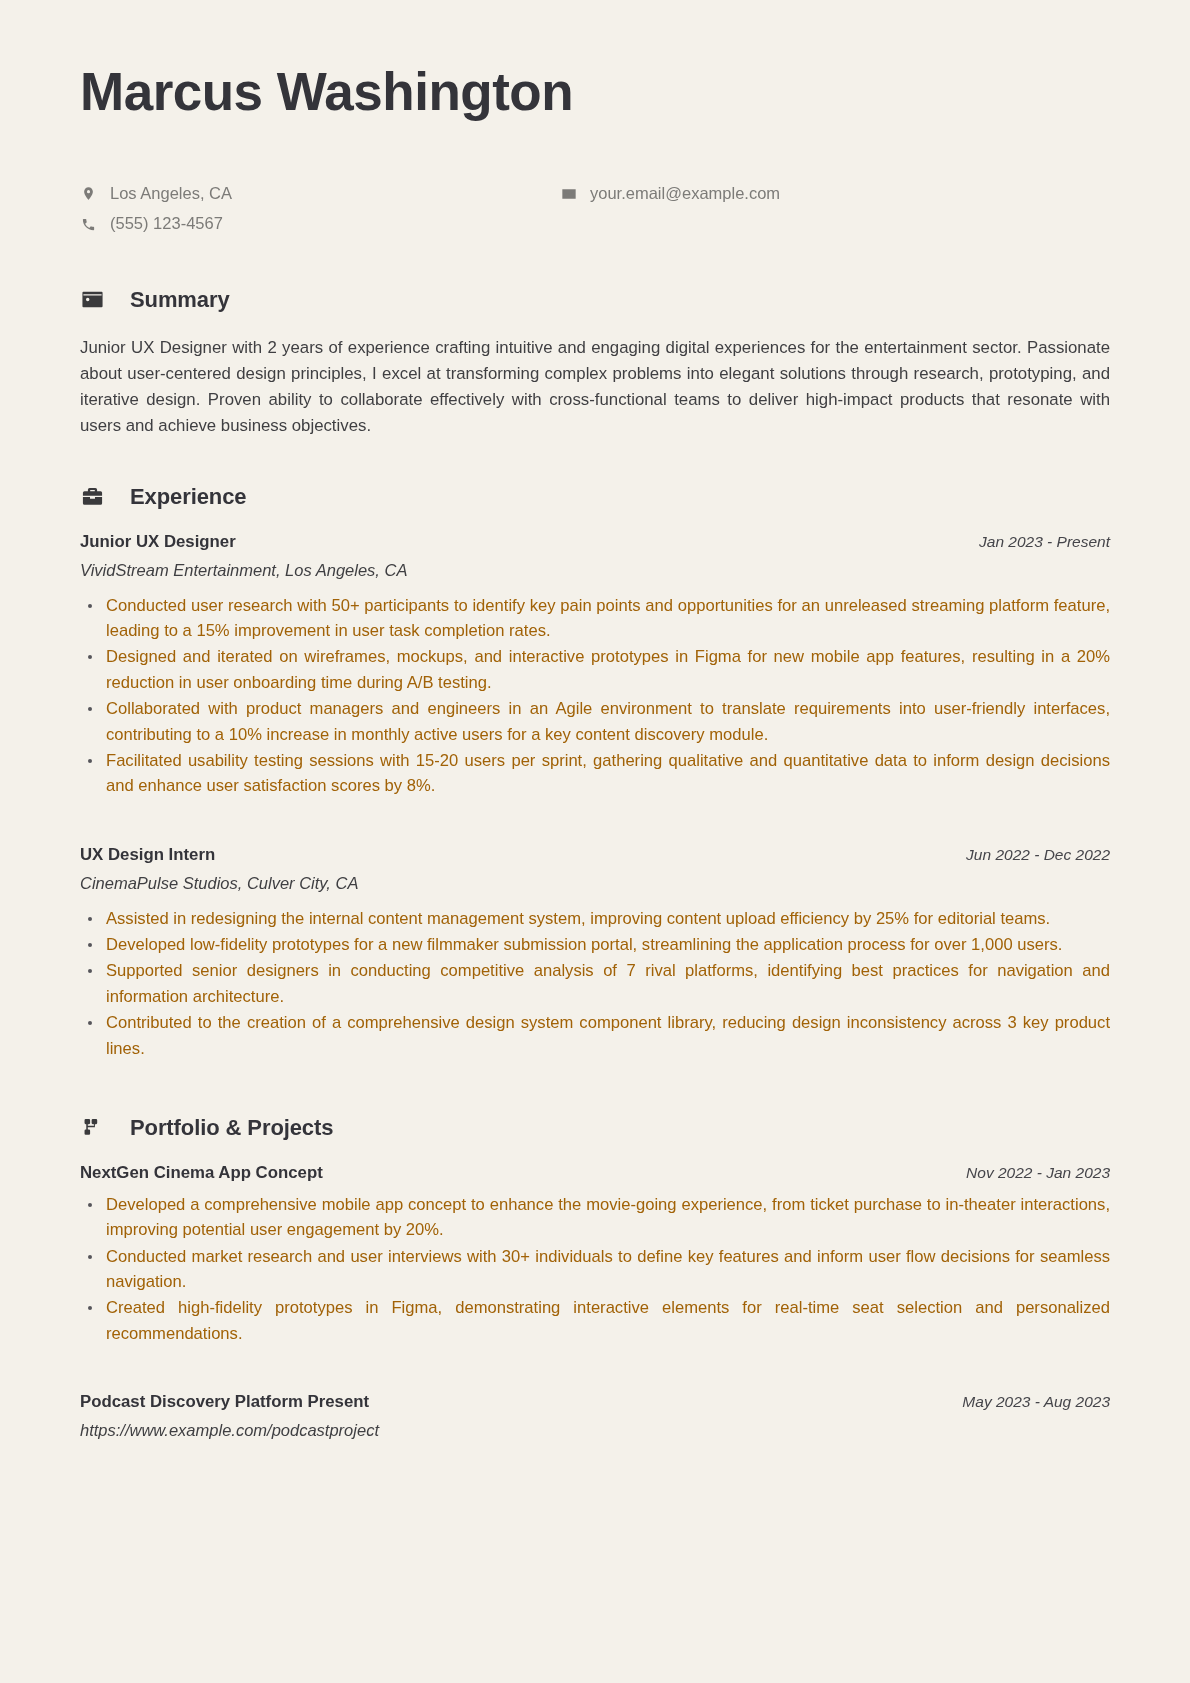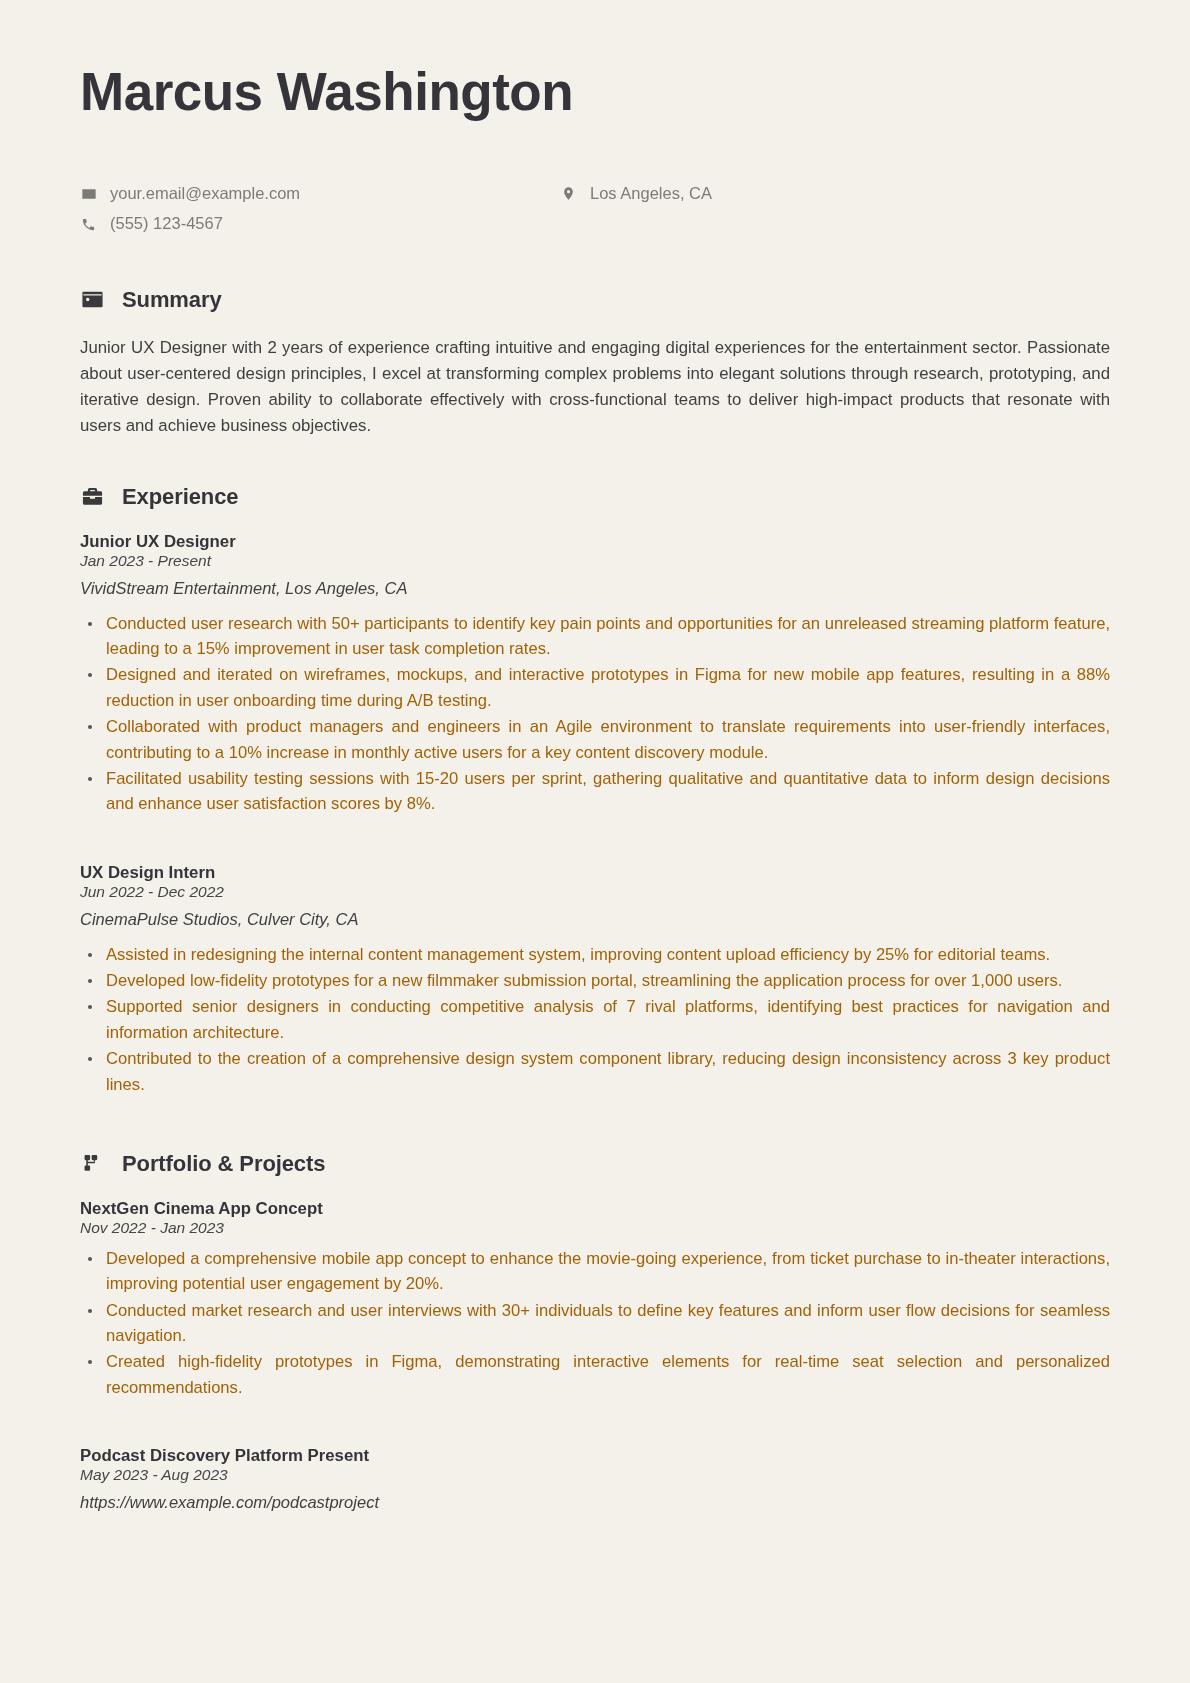--- a/index.html
+++ b/index.html
@@ -58,21 +58,21 @@
     justify-content: center;
     color: #7c7b78;
   }
   .contact-item .ico svg { display: block; fill: currentColor; }
 
   
   .section { margin-bottom: 6px; }
   .section-head {
     display: flex;
     align-items: center;
-    gap: 17px;
+    gap: 25px;
     margin-bottom: 22px;
   }
   .section-head .ico {
     width: 25px;
     height: 25px;
     flex: 0 0 25px;
     display: flex;
     align-items: center;
     justify-content: center;
     color: #3a3a3c;
@@ -95,21 +95,20 @@
     margin-bottom: 44px;
   }
 
   
   .entry { margin-bottom: 20px; }
   .entry-head {
     display: flex;
     justify-content: space-between;
     align-items: baseline;
     margin-bottom: 9px;
-    flex-direction: column;
   }
   .entry-title {
     font-size: 16.8px;
     font-weight: 700;
     color: #34343a;
   }
   .entry-date {
     font-size: 15.5px;
     font-style: italic;
     color: #45454a;
@@ -161,40 +160,40 @@
 <body>
 
 <div class="page">
 
   <div class="name">Marcus Washington</div>
 
   <div class="contact-grid">
 
     <div class="contact-item">
       <span class="ico">
+        <svg viewBox="0 0 24 24" width="15" height="15">
+            <path d="M12 2C8.13 2 5 5.13 5 9c0 5.25 7 13 7 13s7-7.75 7-13c0-3.87-3.13-7-7-7zm0 9.5a2.5 2.5 0 110-5 2.5 2.5 0 010 5z"></path>
+          </svg>
+      </span>
+      <span>Los Angeles, CA</span>
+    </div>
+
+    <div class="contact-item">
+      <span class="ico">
         <svg viewBox="0 0 24 24" width="16" height="16">
             <path d="M2 5h20v14H2V5zm10 7.2L3.4 6.4h17.2L12 12.2zM3.2 17.6V8.1l8.8 5.9 8.8-5.9v9.5H3.2z"></path>
             <path d="M2.8 6.2h18.4L12 12.6 2.8 6.2z"></path>
           </svg>
       </span>
       <span>your.email@example.com</span>
     </div>
 
     <div class="contact-item">
       <span class="ico">
         <svg viewBox="0 0 24 24" width="15" height="15">
-            <path d="M12 2C8.13 2 5 5.13 5 9c0 5.25 7 13 7 13s7-7.75 7-13c0-3.87-3.13-7-7-7zm0 9.5a2.5 2.5 0 110-5 2.5 2.5 0 010 5z"></path>
-          </svg>
-      </span>
-      <span>Los Angeles, CA</span>
-    </div>
-
-    <div class="contact-item">
-      <span class="ico">
-        <svg viewBox="0 0 24 24" width="15" height="15">
             <path d="M6.6 10.8c1.4 2.8 3.8 5.2 6.6 6.6l2.2-2.2c.3-.3.7-.4 1-.2 1.2.4 2.4.6 3.6.6.6 0 1 .4 1 1V20c0 .6-.4 1-1 1C10.6 21 3 13.4 3 4c0-.6.4-1 1-1h3.5c.6 0 1 .4 1 1 0 1.3.2 2.5.6 3.6.1.4 0 .7-.2 1l-2.3 2.2z"></path>
           </svg>
       </span>
       <span>(555) 123-4567</span>
     </div>
 
   </div>
 
   <div class="section">
     <div class="section-head">
@@ -219,21 +218,21 @@
     </div>
 
     <div class="entry">
       <div class="entry-head">
         <span class="entry-title">Junior UX Designer</span>
         <span class="entry-date">Jan 2023 - Present</span>
       </div>
       <div class="entry-sub">VividStream Entertainment, Los Angeles, CA</div>
       <ul class="bullets">
         <li>Conducted user research with 50+ participants to identify key pain points and opportunities for an unreleased streaming platform feature, leading to a 15% improvement in user task completion rates.</li>
-        <li>Designed and iterated on wireframes, mockups, and interactive prototypes in Figma for new mobile app features, resulting in a 88% reduction in user onboarding time during A/B testing.</li>
+        <li>Designed and iterated on wireframes, mockups, and interactive prototypes in Figma for new mobile app features, resulting in a 20% reduction in user onboarding time during A/B testing.</li>
         <li>Collaborated with product managers and engineers in an Agile environment to translate requirements into user-friendly interfaces, contributing to a 10% increase in monthly active users for a key content discovery module.</li>
         <li>Facilitated usability testing sessions with 15-20 users per sprint, gathering qualitative and quantitative data to inform design decisions and enhance user satisfaction scores by 8%.</li>
       </ul>
     </div>
 
     <div class="gap-lg"></div>
 
     <div class="entry">
       <div class="entry-head">
         <span class="entry-title">UX Design Intern</span>

